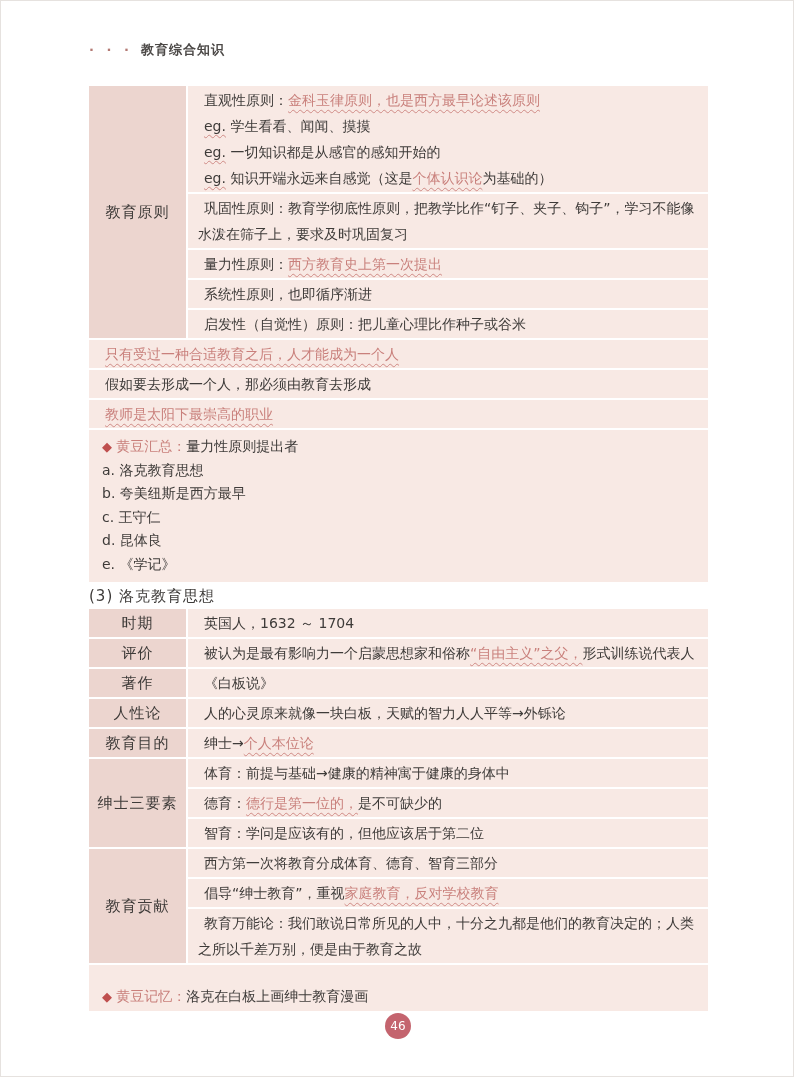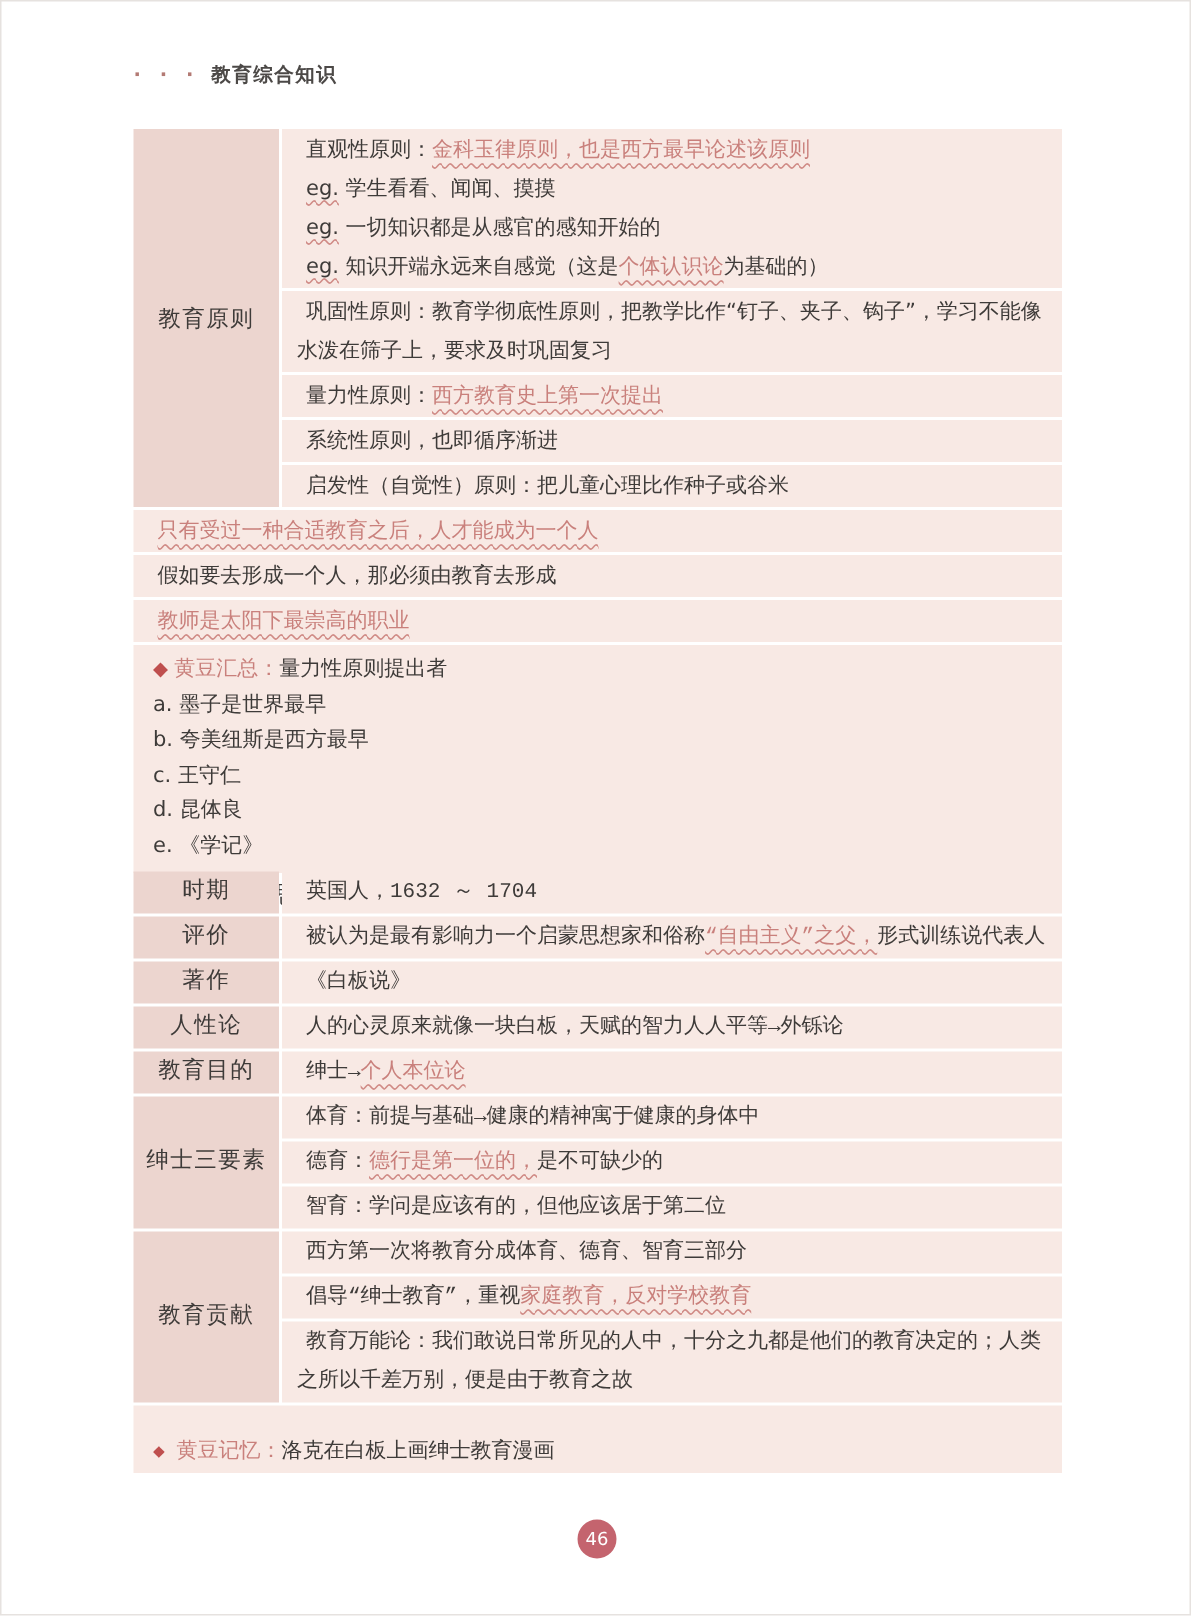--- a/index.html
+++ b/index.html
@@ -34,21 +34,21 @@
   }
   .hdr .dots{
     color:#b37a74;font-weight:bold;margin-right:8px;letter-spacing:4px;font-size:13px;
   }
   
   .tbl{
     position:absolute;left:88px;width:619px;
     display:flex;flex-direction:column;gap:2px;
   }
   #table1{top:85px;}
-  #table2{top:580px;font-family:Liberation Mono, monospace;}
+  #table2{top:608px;}
   .grp{display:flex;gap:2px;}
   .lab{
     flex:0 0 97px;
     background:var(--label-bg);
     display:flex;align-items:center;justify-content:center;
     font-size:15px;color:var(--ink);letter-spacing:1px;
     text-align:center;line-height:20px;padding:2px;
   }
   .stack{flex:1;display:flex;flex-direction:column;gap:2px;min-width:0;}
   .cell{
@@ -135,21 +135,21 @@
           </div>
           <div class="cell">
             <div class="para"><span class="srw">教师是太阳下最崇高的职业</span></div>
           </div>
         </div>
       </div>
       <div class="grp">
         <div class="stack">
           <div class="cell summary">
             <div class="para"><span class="sd">◆ </span><span class="sr">黄豆汇总：</span><span class="sk">量力性原则提出者</span></div>
-            <div class="para"><span class="sk">a. 墨子是世界最早</span></div>
+            <div class="para"><span class="sk">a. 洛克教育思想</span></div>
             <div class="para"><span class="sk">b. 夸美纽斯是西方最早</span></div>
             <div class="para"><span class="sk">c. 王守仁</span></div>
             <div class="para"><span class="sk">d. 昆体良</span></div>
             <div class="para"><span class="sk">e. 《学记》</span></div>
           </div>
         </div>
       </div>
     </div>
 
   <h2 class="section-heading">(3) 洛克教育思想</h2>

